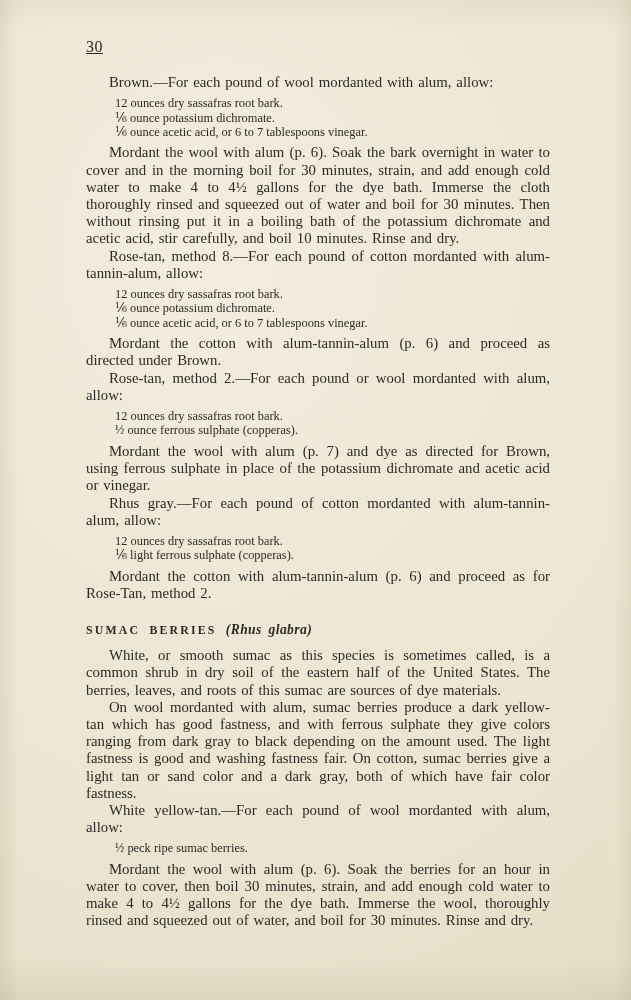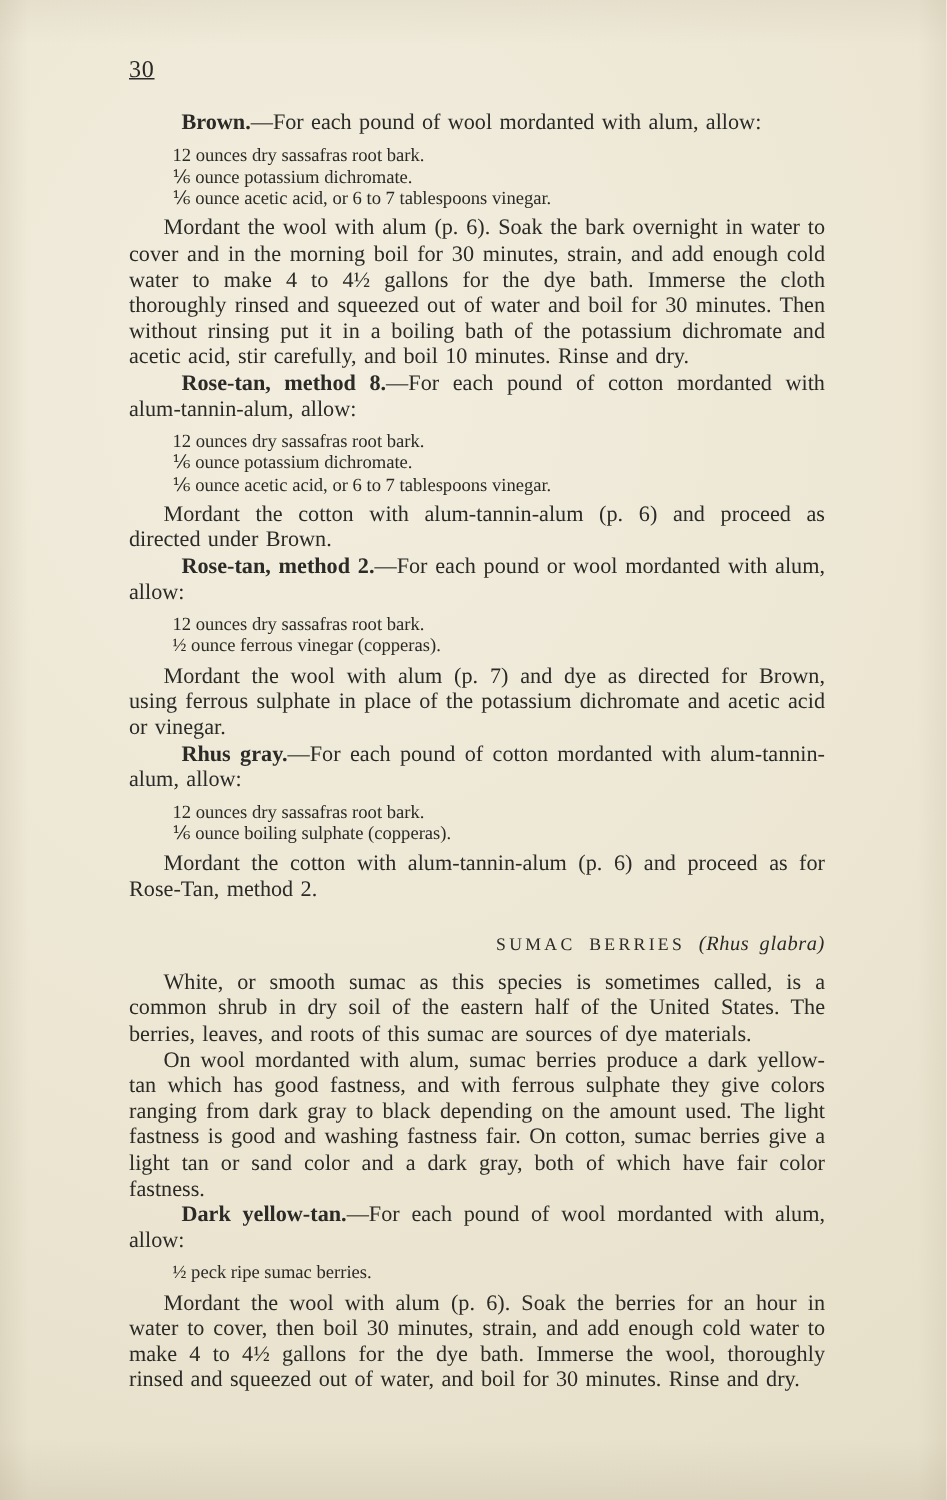--- a/index.html
+++ b/index.html
@@ -23,27 +23,27 @@
   .hdrtitle{
     flex:1 1 auto; text-align:center; font-size:12.6px;
     letter-spacing:1.6px; word-spacing:3px; white-space:nowrap;
     transform:translateX(-4px);
   }
   .content p.para{
     margin:0; font-size:14.8px; line-height:17.2px;
     text-align:justify; word-spacing:1.2px;
   }
   .content p.ind{ text-indent:1.55em; }
-  .lead{ font-weight:bold;margin-left:12px; }
+  .lead{ font-weight:normal; }
   ul.ing{
     list-style:none; margin:5px 0 5px 0; padding:0 0 0 29px;
     font-size:12.4px; line-height:14.4px;
   }
   h2.sect{
-    margin:11px 0 7px 0; text-align:right; font-weight:normal;
+    margin:11px 0 7px 0; text-align:left; font-weight:bold;
   }
   h2.sect .caps{
     font-size:11.8px; letter-spacing:2.2px; word-spacing:4px;
   }
   h2.sect .latin{
     font-size:13.6px; font-style:italic; letter-spacing:.4px; word-spacing:3px;
   }
   
   .vignette{
     position:absolute; inset:0; pointer-events:none;
@@ -72,31 +72,31 @@
       <p class="para ind"><span class="lead">Rose-tan, method 8.</span>—For each pound of cotton mordanted with alum-tannin-alum, allow:</p>
       <ul class="ing">
         <li>12 ounces dry sassafras root bark.</li>
         <li>⅙ ounce potassium dichromate.</li>
         <li>⅙ ounce acetic acid, or 6 to 7 tablespoons vinegar.</li>
       </ul>
       <p class="para ind">Mordant the cotton with alum-tannin-alum (p. 6) and proceed as directed under Brown.</p>
       <p class="para ind"><span class="lead">Rose-tan, method 2.</span>—For each pound or wool mordanted with alum, allow:</p>
       <ul class="ing">
         <li>12 ounces dry sassafras root bark.</li>
-        <li>½ ounce ferrous vinegar (copperas).</li>
+        <li>½ ounce ferrous sulphate (copperas).</li>
       </ul>
       <p class="para ind">Mordant the wool with alum (p. 7) and dye as directed for Brown, using ferrous sulphate in place of the potassium dichromate and acetic acid or vinegar.</p>
       <p class="para ind"><span class="lead">Rhus gray.</span>—For each pound of cotton mordanted with alum-tannin-alum, allow:</p>
       <ul class="ing">
         <li>12 ounces dry sassafras root bark.</li>
-        <li>⅙ ounce boiling sulphate (copperas).</li>
+        <li>⅙ light ferrous sulphate (copperas).</li>
       </ul>
       <p class="para ind">Mordant the cotton with alum-tannin-alum (p. 6) and proceed as for Rose-Tan, method 2.</p>
       <h2 class="sect"><span class="caps">SUMAC BERRIES </span><span class="latin">(Rhus glabra)</span></h2>
       <p class="para ind">White, or smooth sumac as this species is sometimes called, is a common shrub in dry soil of the eastern half of the United States.  The berries, leaves, and roots of this sumac are sources of dye materials.</p>
       <p class="para ind">On wool mordanted with alum, sumac berries produce a dark yellow-tan which has good fastness, and with ferrous sulphate they give colors ranging from dark gray to black depending on the amount used.  The light fastness is good and washing fastness fair.  On cotton, sumac berries give a light tan or sand color and a dark gray, both of which have fair color fastness.</p>
-      <p class="para ind"><span class="lead">Dark yellow-tan.</span>—For each pound of wool mordanted with alum, allow:</p>
+      <p class="para ind"><span class="lead">White yellow-tan.</span>—For each pound of wool mordanted with alum, allow:</p>
       <ul class="ing">
         <li>½ peck ripe sumac berries.</li>
       </ul>
       <p class="para ind">Mordant the wool with alum (p. 6).  Soak the berries for an hour in water to cover, then boil 30 minutes, strain, and add enough cold water to make 4 to 4½ gallons for the dye bath.  Immerse the wool, thoroughly rinsed and squeezed out of water, and boil for 30 minutes.  Rinse and dry.</p>
     </div>
 </div>
 
 </body></html>

